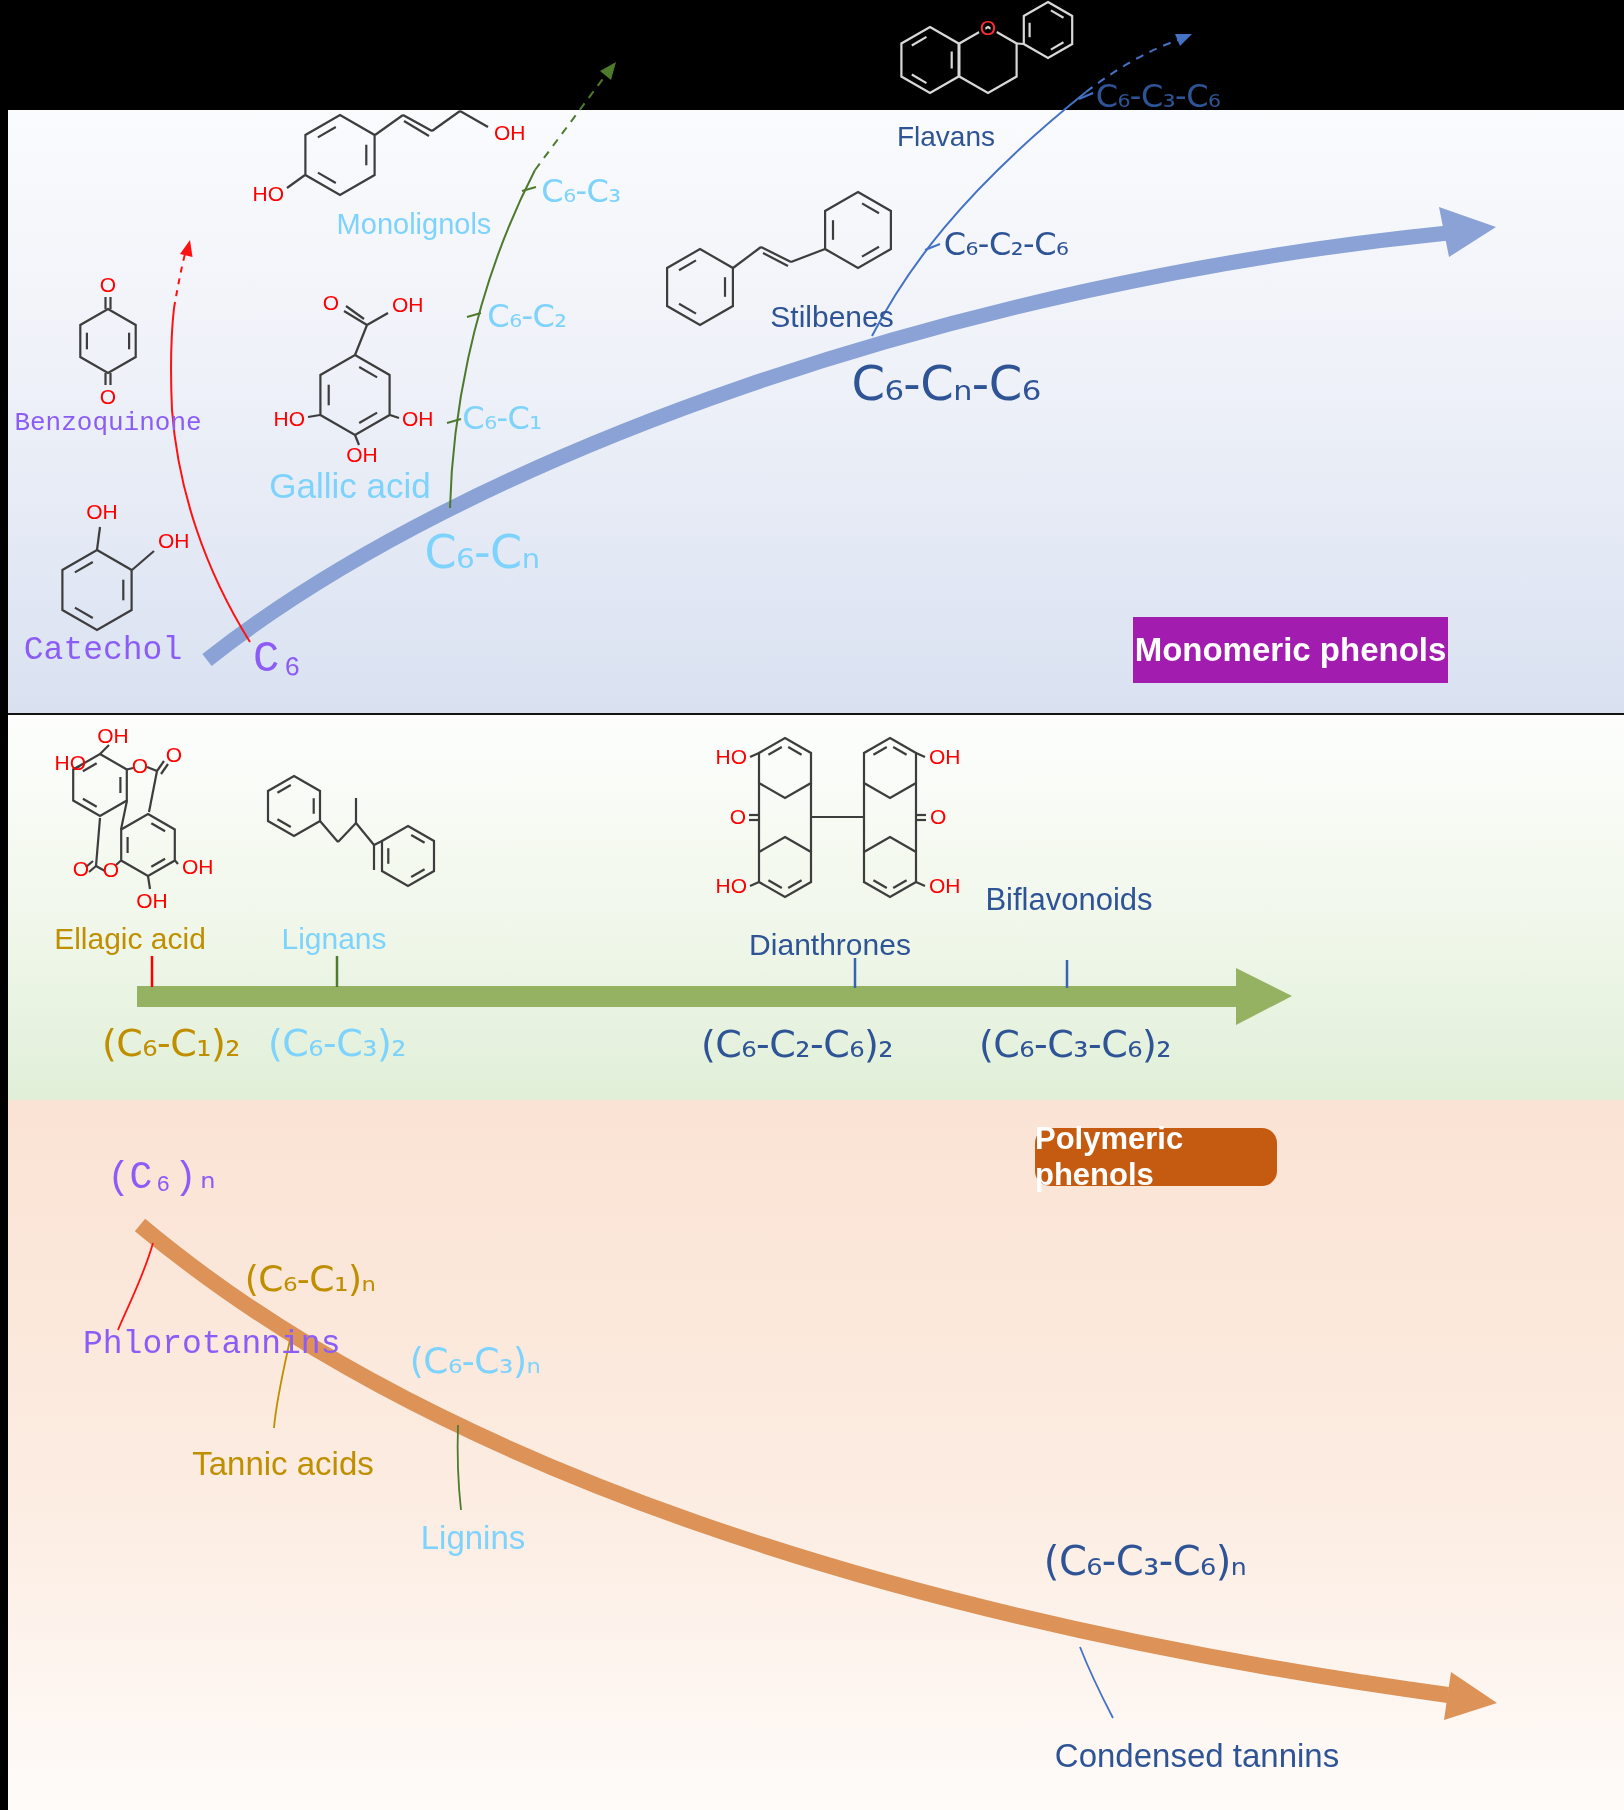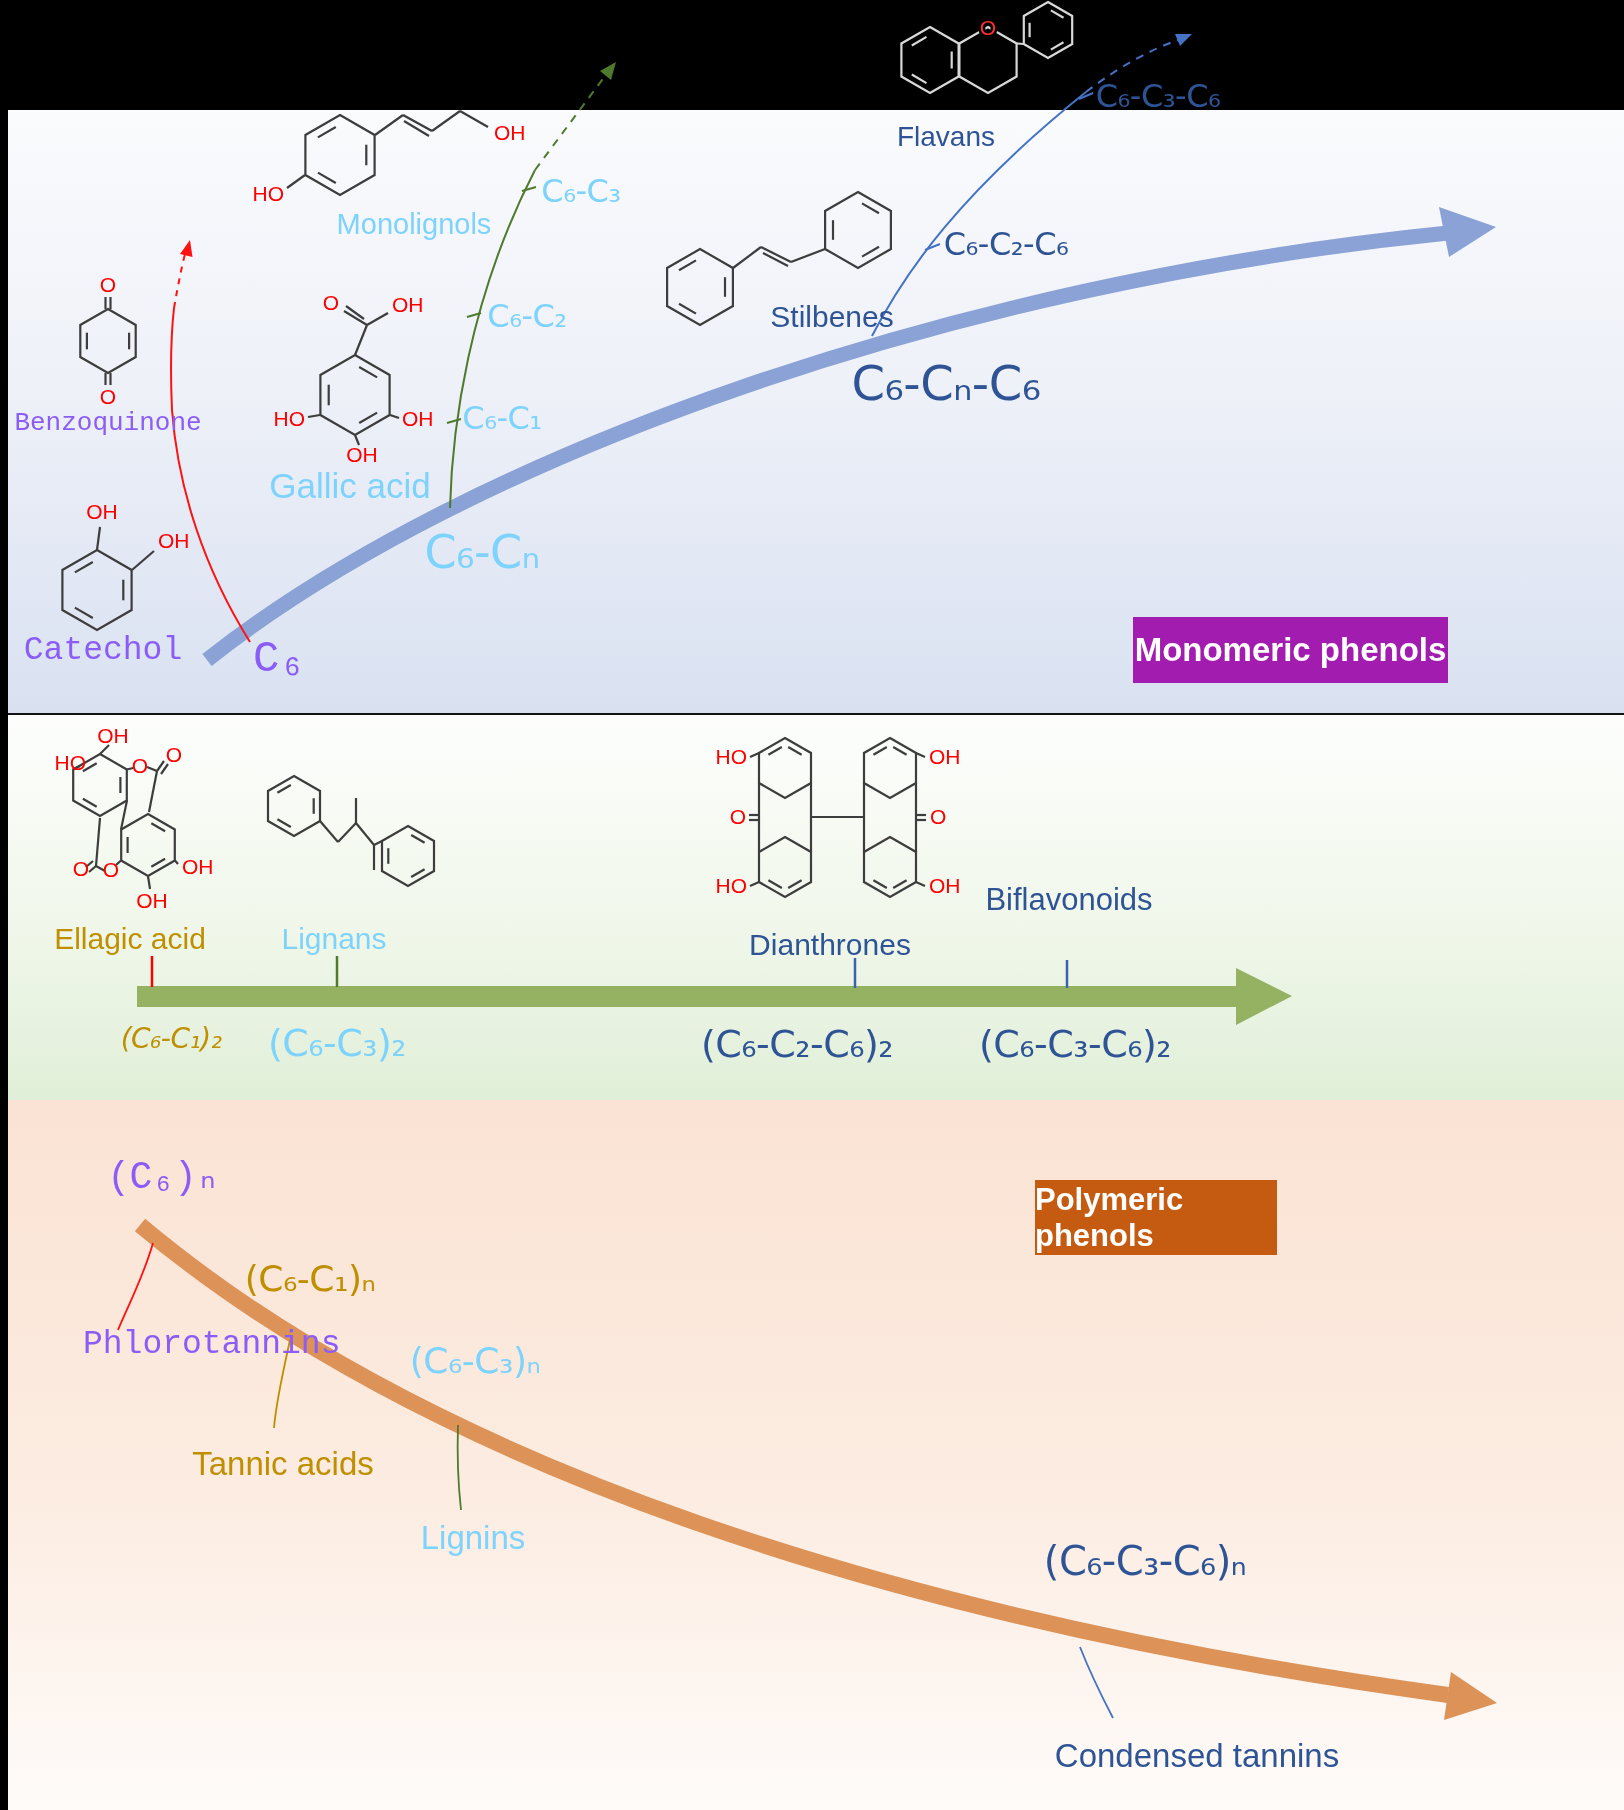--- a/index.html
+++ b/index.html
@@ -292,27 +292,27 @@
   <div class="lbl c blue" style="left:946px;top:122px;font-size:28px;">Flavans</div>
   <div class="lbl c blue fm" style="left:1006px;top:228px;font-size:32px;">C₆-C₂-C₆</div>
   <div class="lbl c blue fm" style="left:946px;top:358px;font-size:48px;">C₆-Cₙ-C₆</div>
   <div class="lbl c blue fm" style="left:1158px;top:80px;font-size:32px;">C₆-C₃-C₆</div>
   <div class="badge" id="badge-mono" style="left:1133px;top:617px;width:315px;height:66px;font-size:33px;">Monomeric phenols</div>
 
   <div class="lbl c gold" style="left:130px;top:923px;font-size:30px;">Ellagic acid</div>
   <div class="lbl c green" style="left:334px;top:923px;font-size:30px;">Lignans</div>
   <div class="lbl c blue" style="left:830px;top:929px;font-size:30px;">Dianthrones</div>
   <div class="lbl c blue" style="left:1069px;top:884px;font-size:31px;">Biflavonoids</div>
-  <div class="lbl c gold fm" style="left:171px;top:1024px;font-size:28px;font-style:italic;">(C₆-C₁)₂</div>
+  <div class="lbl c gold fm" style="left:171px;top:1024px;font-size:38px;">(C₆-C₁)₂</div>
   <div class="lbl c green fm" style="left:337px;top:1024px;font-size:38px;">(C₆-C₃)₂</div>
   <div class="lbl c blue fm" style="left:797px;top:1025px;font-size:38px;text-align:right;">(C₆-C₂-C₆)₂</div>
   <div class="lbl c blue fm" style="left:1075px;top:1025px;font-size:38px;">(C₆-C₃-C₆)₂</div>
 
   <div class="lbl c red fm" style="left:163px;top:1158px;font-size:38px;">(C₆)ₙ</div>
   <div class="lbl red" style="left:83px;top:1328px;font-size:33px;">Phlorotannins</div>
   <div class="lbl c gold fm" style="left:310px;top:1260px;font-size:36px;">(C₆-C₁)ₙ</div>
   <div class="lbl c gold" style="left:283px;top:1447px;font-size:33px;">Tannic acids</div>
   <div class="lbl c green fm" style="left:475px;top:1342px;font-size:36px;">(C₆-C₃)ₙ</div>
   <div class="lbl c green" style="left:473px;top:1521px;font-size:33px;">Lignins</div>
   <div class="lbl c blue fm" style="left:1145px;top:1540px;font-size:40px;">(C₆-C₃-C₆)ₙ</div>
   <div class="lbl c blue" style="left:1197px;top:1739px;font-size:33px;">Condensed tannins</div>
-  <div class="badge" id="badge-poly" style="left:1035px;top:1180px;width:242px;height:75px;font-size:31px;">Polymeric phenols</div>
+  <div class="badge" id="badge-poly" style="left:1035px;top:1128px;width:242px;height:58px;font-size:31px;border-radius:15px;">Polymeric phenols</div>
 </div>
 
 </body></html>

